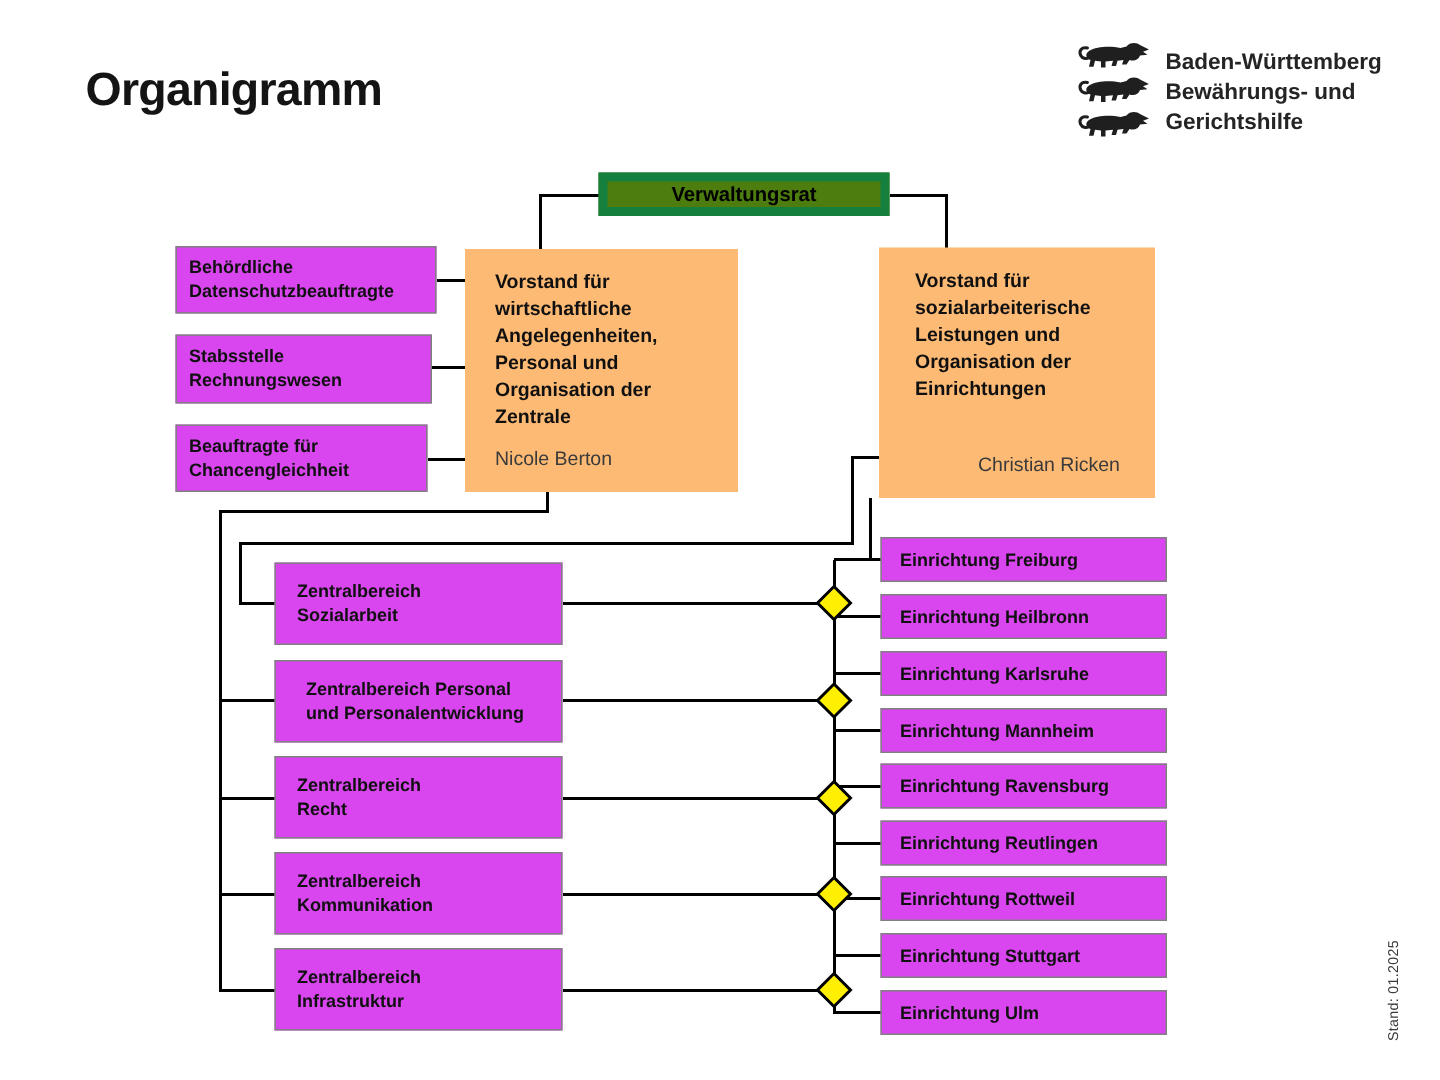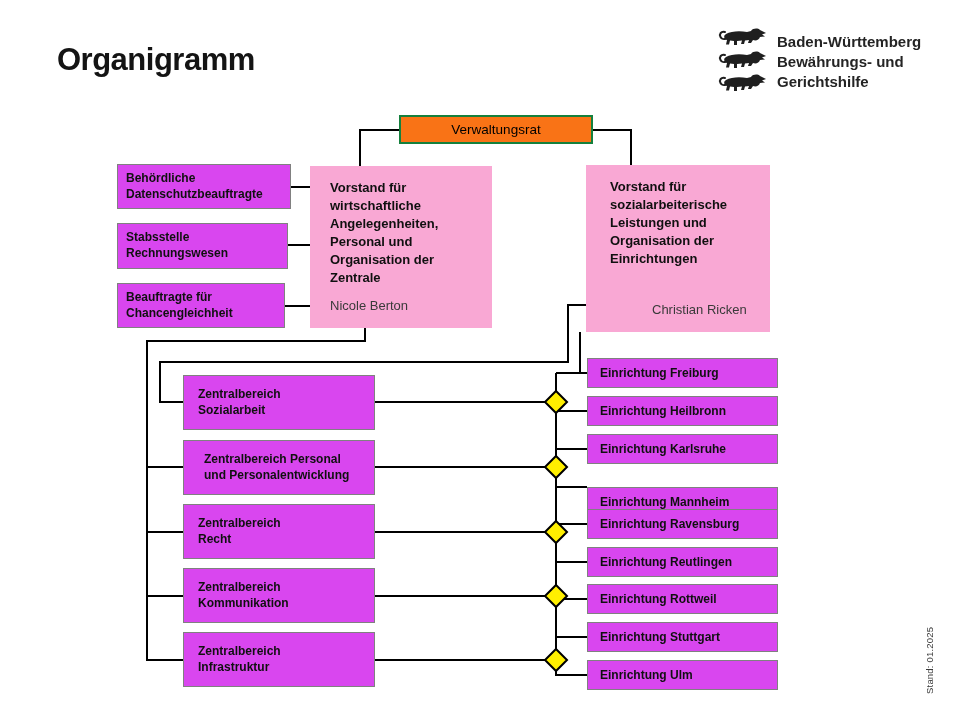--- a/index.html
+++ b/index.html
@@ -13,25 +13,25 @@
     letter-spacing:-0.5px;color:#141414;
   }
   .logo{position:absolute;left:718px;top:28px;display:flex;gap:11px;}
   .lions{display:flex;flex-direction:column;gap:4px;}
   .lion{width:48px;height:19px;}
   .logo-text{font-size:15px;font-weight:bold;line-height:20px;color:#242424;padding-top:4px;white-space:nowrap;}
   
   .box{position:absolute;box-sizing:border-box;display:flex;align-items:center;}
   .label{white-space:pre-line;}
   .root-box{
-    left:399px;top:115px;width:194px;height:29px;background:#f97316;border:2px solid #15803d;
-    justify-content:center;font-size:13.5px;font-weight:normal;color:#000;
+    left:399px;top:115px;width:194px;height:29px;background:#4d7c0f;border:6px solid #15803d;
+    justify-content:center;font-size:13.5px;font-weight:bold;color:#000;
   }
   .board{
-    background:#f9a8d4;border:none;align-items:flex-start;
+    background:#fdba74;border:none;align-items:flex-start;
     font-size:13px;font-weight:bold;line-height:1.38;color:#101010;
   }
   .board-econ{left:310px;top:166px;width:182px;height:162px;padding:13px 14px 0 20px;}
   .board-social{left:586px;top:165px;width:184px;height:167px;padding:13px 8px 0 24px;}
   .person{
     position:absolute;left:20px;bottom:13px;font-weight:normal;font-size:13px;color:#3a3a3a;white-space:nowrap;
   }
   .board-social .person{left:24px;margin-left:42px;}
   .pale{
     background:#d946ef;border:1px solid #808080;font-weight:bold;color:#101010;
@@ -176,21 +176,21 @@
 
   <div class="box pale facility" style="top:358px;">
     <span class="label">Einrichtung Freiburg</span>
   </div>
   <div class="box pale facility" style="top:396px;">
     <span class="label">Einrichtung Heilbronn</span>
   </div>
   <div class="box pale facility" style="top:434px;">
     <span class="label">Einrichtung Karlsruhe</span>
   </div>
-  <div class="box pale facility" style="top:472px;margin-top:15px;">
+  <div class="box pale facility" style="top:472px;">
     <span class="label">Einrichtung Mannheim</span>
   </div>
   <div class="box pale facility" style="top:509px;text-align:center;">
     <span class="label">Einrichtung Ravensburg</span>
   </div>
   <div class="box pale facility" style="top:547px;">
     <span class="label">Einrichtung Reutlingen</span>
   </div>
   <div class="box pale facility" style="top:584px;">
     <span class="label">Einrichtung Rottweil</span>

